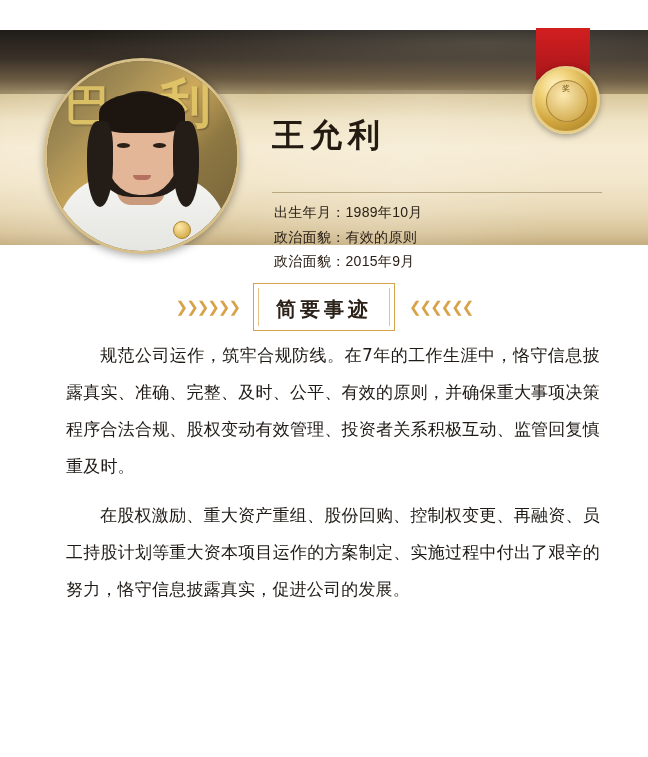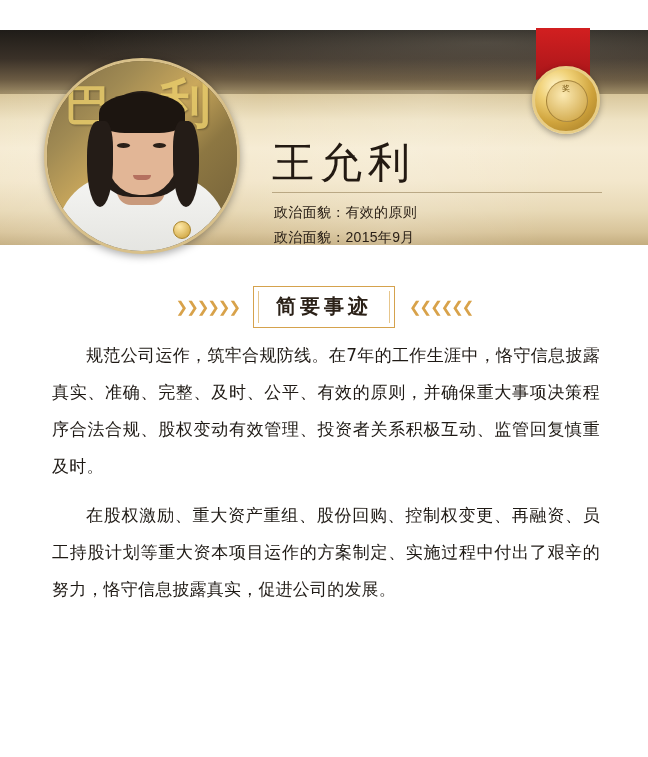--- a/index.html
+++ b/index.html
@@ -235,25 +235,24 @@
     font-family: "DejaVu Serif", "Liberation Serif", serif;
     letter-spacing: 0;
   }
 
   
   .hdr-name {
     position: absolute;
     left: 272px;
     top: 84px;
     font-family: "DejaVu Serif", "Liberation Serif", serif;
-    font-weight: 400;
-    font-size: 42px;
+    font-weight: 700;
+    font-size: 32px;
     color: #231a12;
     letter-spacing: 6px;
-    margin-top: 21px;
   }
   .hdr-role {
     position: absolute;
     left: 274px;
     top: 133px;
     font-size: 15px;
     color: #2e241a;
     letter-spacing: .5px;
   }
   .hdr-divider {
@@ -292,21 +291,21 @@
     color: #d8a24a;
     font-size: 15px;
     letter-spacing: -2px;
     font-family: "DejaVu Sans", sans-serif;
     line-height: 1;
   }
   .arrows.left { margin-right: 14px; }
   .arrows.right { margin-left: 14px; }
   .title-box {
     border: 1px solid #d5a24d;
-    padding: 6px 22px 7px;
+    padding: 12px 22px 7px;
     position: relative;
   }
   .title-box:before, .title-box:after {
     content: "";
     position: absolute;
     top: 4px;
     bottom: 4px;
     width: 1px;
     background: #e7c68c;
   }
@@ -321,21 +320,21 @@
   }
 
   
   .body {
     position: absolute;
     left: 52px;
     top: 337px;
     width: 548px;
   }
   .body p {
-    margin: 0 0 12px 0;
+    margin: 0 0 12px 14px;
     font-size: 17px;
     line-height: 37px;
     color: #1f1a15;
     text-align: justify;
     text-indent: 2em;
     font-family: "DejaVu Sans", "Liberation Sans", sans-serif;
     letter-spacing: .2px;
   }
 </style>
 </head>
@@ -368,20 +367,21 @@
       <div class="hair-right"></div>
       <div class="eye l"></div>
       <div class="eye r"></div>
       <div class="mouth"></div>
       <div class="badge-dot"></div>
     </div>
 
     <div class="hdr-name">王允利</div>
     <div class="hdr-divider"></div>
     <div class="hdr-facts">
+      <div class="row">出生年月：1989年10月</div>
       <div class="row">政治面貌：有效的原则</div>
       <div class="row">政治面貌：2015年9月</div>
     </div>
   </div>
 
   <div class="section-title-wrap">
     <span class="arrows left">❯❯❯❯❯❯</span>
     <span class="title-box">
       <span class="title-text">简要事迹</span>
     </span>

